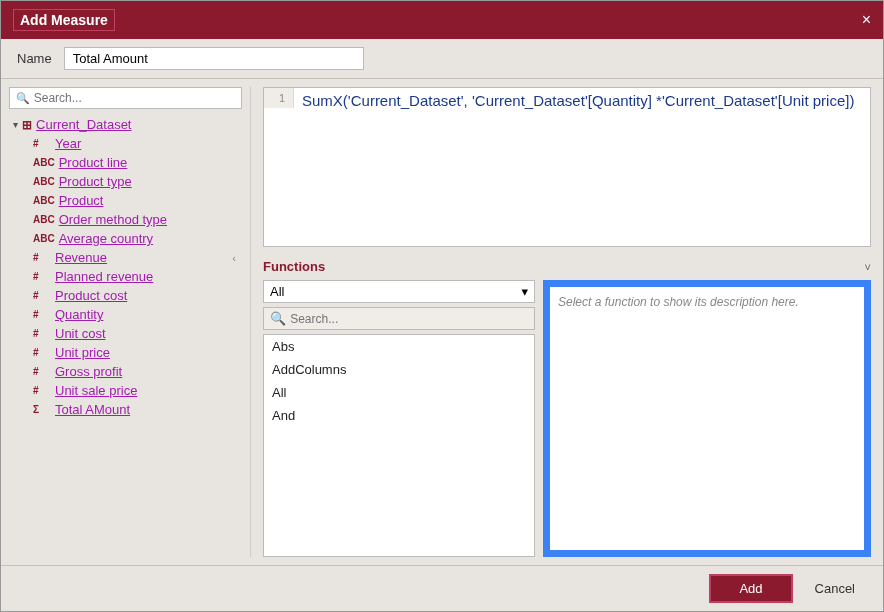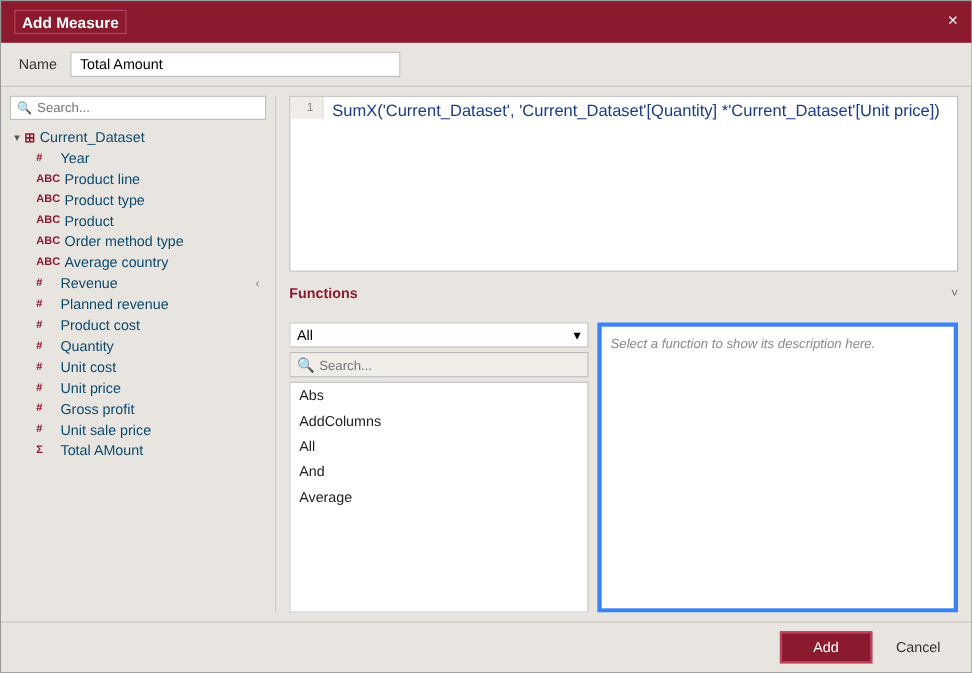--- a/index.html
+++ b/index.html
@@ -152,21 +152,22 @@
     }
 
     .type-badge {
       color: #8b1a2e;
       font-size: 10px;
       font-weight: bold;
       min-width: 18px;
     }
 
     .item-label {
-      color: #0c4a6e;
+      color: #a21caf;
+      text-decoration: underline;
     }
 
     .collapse-arrow {
       position: absolute;
       right: 6px;
       color: #888;
       font-size: 11px;
     }
 
     
@@ -227,21 +228,21 @@
       flex: 1;
       display: flex;
       flex-direction: column;
       overflow: hidden;
     }
 
     .functions-header {
       display: flex;
       align-items: center;
       justify-content: space-between;
-      margin-bottom: 19px;
+      margin-bottom: 6px;
     }
 
     .functions-label {
       color: #8b1a2e;
       font-weight: 600;
       font-size: 13px;
     }
 
     .chevron-icon {
       color: #666;
@@ -301,21 +302,21 @@
 
     .func-item {
       padding: 4px 8px;
       cursor: pointer;
       color: #222;
     }
 
     .functions-right {
       flex: 1;
       background: white;
-      border: 4px solid #3b82f6;
+      border: 7px solid #3b82f6;
       padding: 8px;
       display: flex;
       align-items: flex-start;
       justify-content: flex-start;
     }
 
     .func-description {
       color: #888;
       font-size: 12px;
       font-style: italic;
@@ -465,21 +466,20 @@
             </div>
             <div class="func-search-box">
               <span>🔍</span>
               <input class="func-search-input" placeholder="Search..." style="">
             </div>
             <div class="func-list">
               <div class="func-item">Abs</div>
               <div class="func-item">AddColumns</div>
               <div class="func-item">All</div>
               <div class="func-item">And</div>
-              <div class="func-item">Average</div>
             </div>
           </div>
           <div class="functions-right">
             <span class="func-description">Select a function to show its description here.</span>
           </div>
         </div>
       </div>
     </div>
   </div>
 

